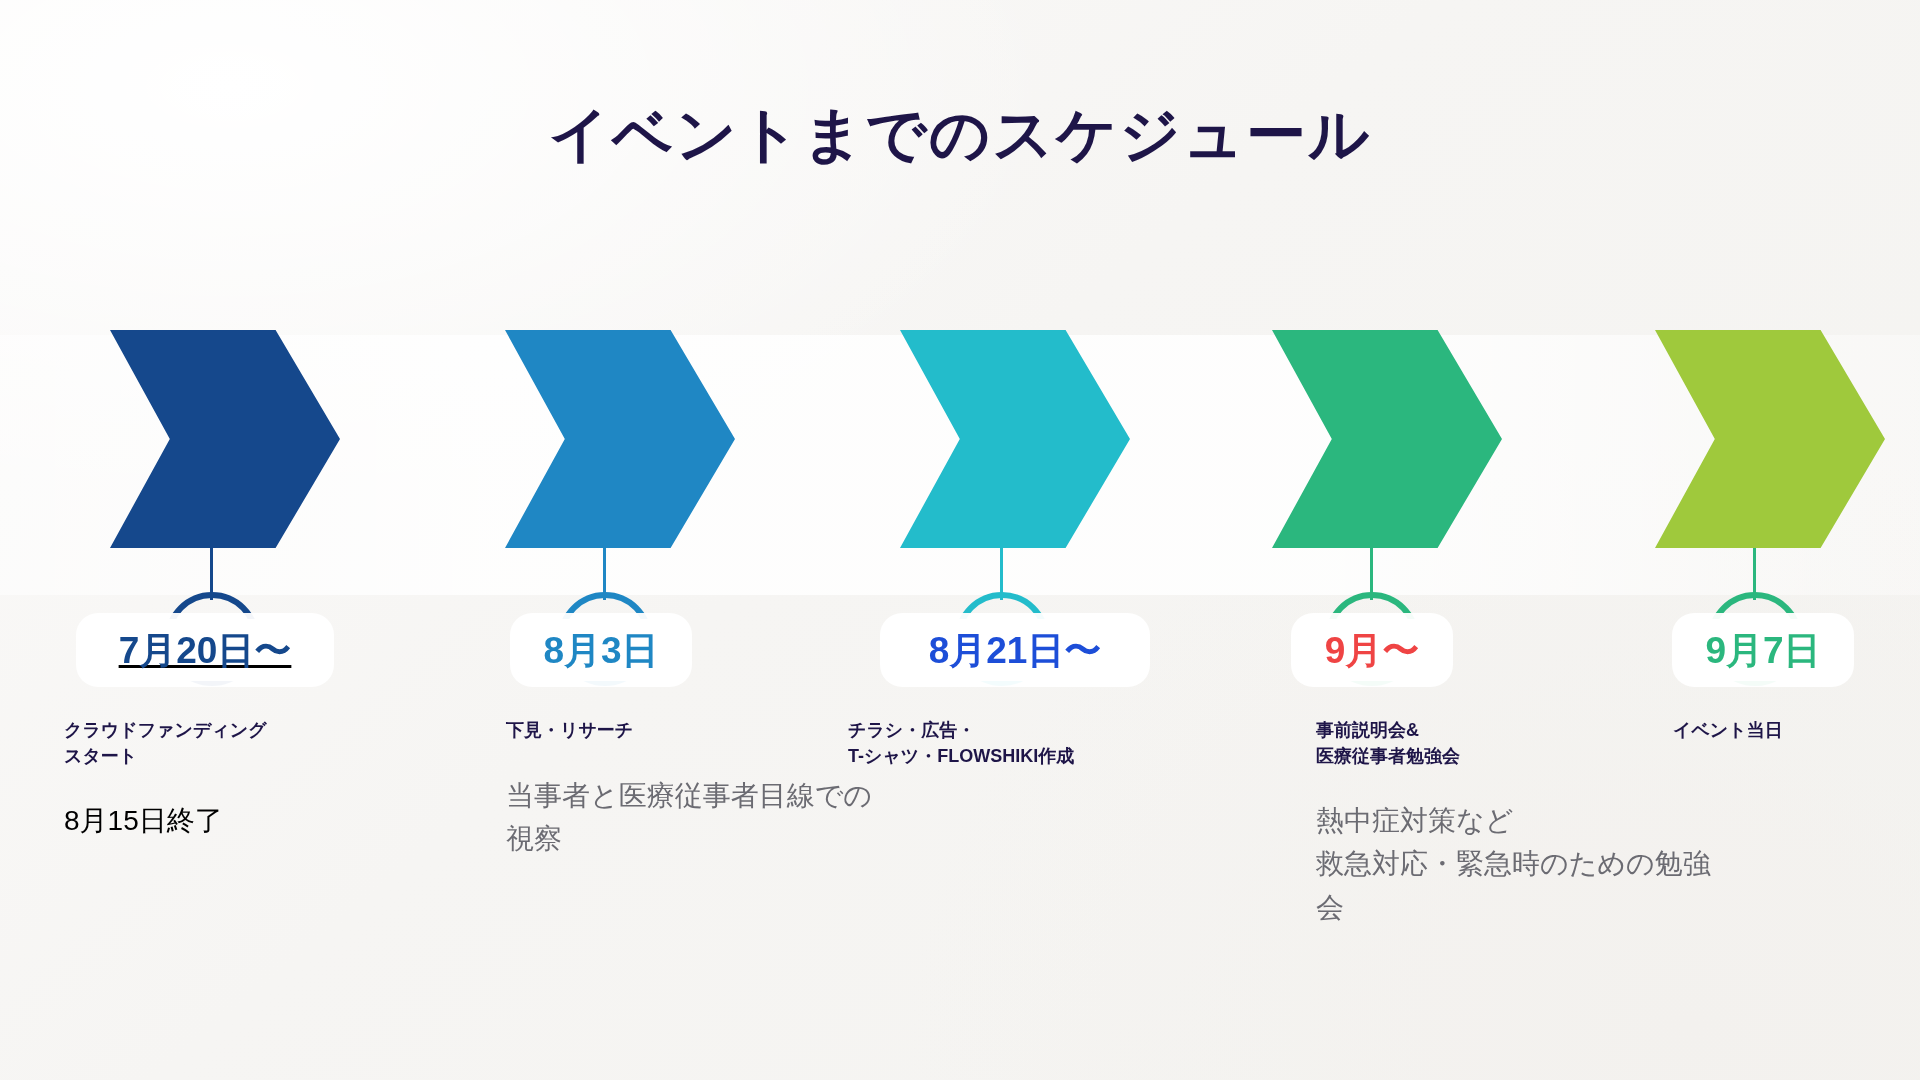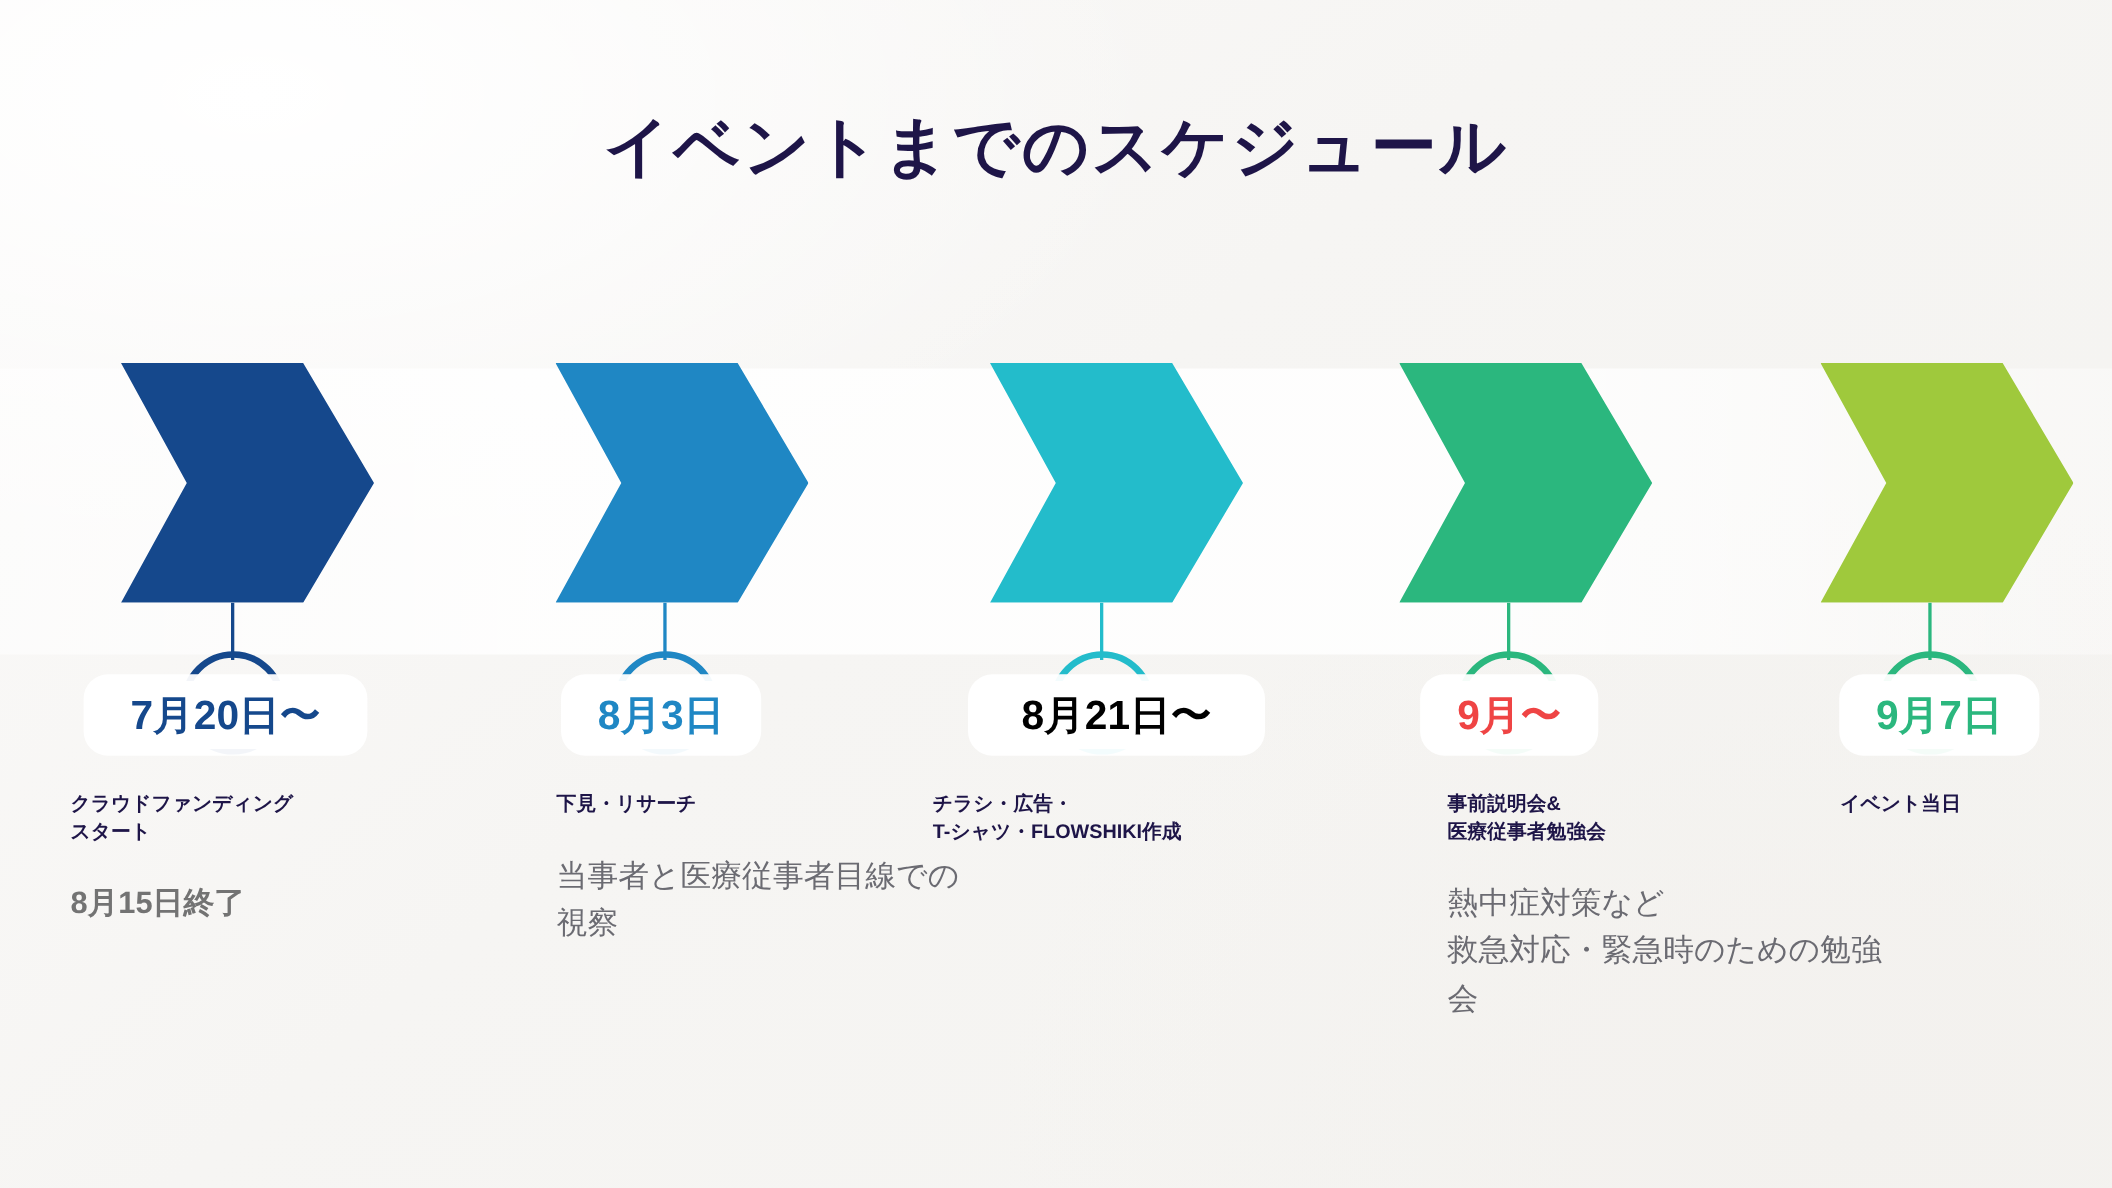--- a/index.html
+++ b/index.html
@@ -112,36 +112,36 @@
     white-space:pre-line;
   }
   .caption {
     margin-top:30px;
     font-size:28px;
     font-weight:400;
     color:#6b6b72;
     line-height:1.55;
     white-space:pre-line;
   }
-  .caption.strong { font-weight:700; color:#737373; }
+  .caption.strong { font-weight:400; color:#000000; }
 </style>
 </head>
 <body>
 
 <div class="band"></div>
 
 <div class="title-wrap">
   <h1 class="title">イベントまでのスケジュール</h1>
 </div>
 
 <div class="timeline" id="timeline">
     <div class="chevron" style="left: 110px; background: rgb(21, 72, 140);"></div>
     <div class="connector" style="left: 210px; background: rgb(21, 72, 140);"></div>
     <div class="node-circle" style="left: 165px; border-color: rgb(21, 72, 140);"></div>
-    <div class="date-pill" style="left: 82px; min-width: 246px;">
+    <div class="date-pill" style="left: 82px; min-width: 246px; text-decoration: underline;">
       <span class="date-text" style="color: rgb(21, 72, 140);">7月20日〜</span>
     </div>
     <div class="labels" style="left: 64px; width: 420px;">
       <div class="label">クラウドファンディング
 スタート</div>
       <div class="caption strong">8月15日終了</div>
     </div>
     <div class="chevron" style="left: 505px; background: rgb(31, 135, 196);"></div>
     <div class="connector" style="left: 603px; background: rgb(31, 135, 196);"></div>
     <div class="node-circle" style="left: 558px; border-color: rgb(31, 135, 196);"></div>
@@ -149,21 +149,21 @@
       <span class="date-text" style="color: rgb(31, 135, 196);">8月3日</span>
     </div>
     <div class="labels" style="left: 506px; width: 380px;">
       <div class="label">下見・リサーチ</div>
       <div class="caption">当事者と医療従事者目線での視察</div>
     </div>
     <div class="chevron" style="left: 900px; background: rgb(35, 188, 203);"></div>
     <div class="connector" style="left: 1000px; background: rgb(35, 188, 203);"></div>
     <div class="node-circle" style="left: 955px; border-color: rgb(35, 188, 203);"></div>
     <div class="date-pill" style="left: 886px; min-width: 258px;">
-      <span class="date-text" style="color: #000000;">8月21日〜</span>
+      <span class="date-text" style="color: #1d4ed8;">8月21日〜</span>
     </div>
     <div class="labels" style="left: 848px; width: 420px;">
       <div class="label">チラシ・広告・
 T-シャツ・FLOWSHIKI作成</div>
     </div>
     <div class="chevron" style="left: 1272px; background: rgb(43, 183, 126);"></div>
     <div class="connector" style="left: 1370px; background: rgb(43, 183, 126);"></div>
     <div class="node-circle" style="left: 1325px; border-color: rgb(43, 183, 126);"></div>
     <div class="date-pill" style="left: 1297px; min-width: 150px;">
       <span class="date-text" style="color: #ef4444;">9月〜</span>

